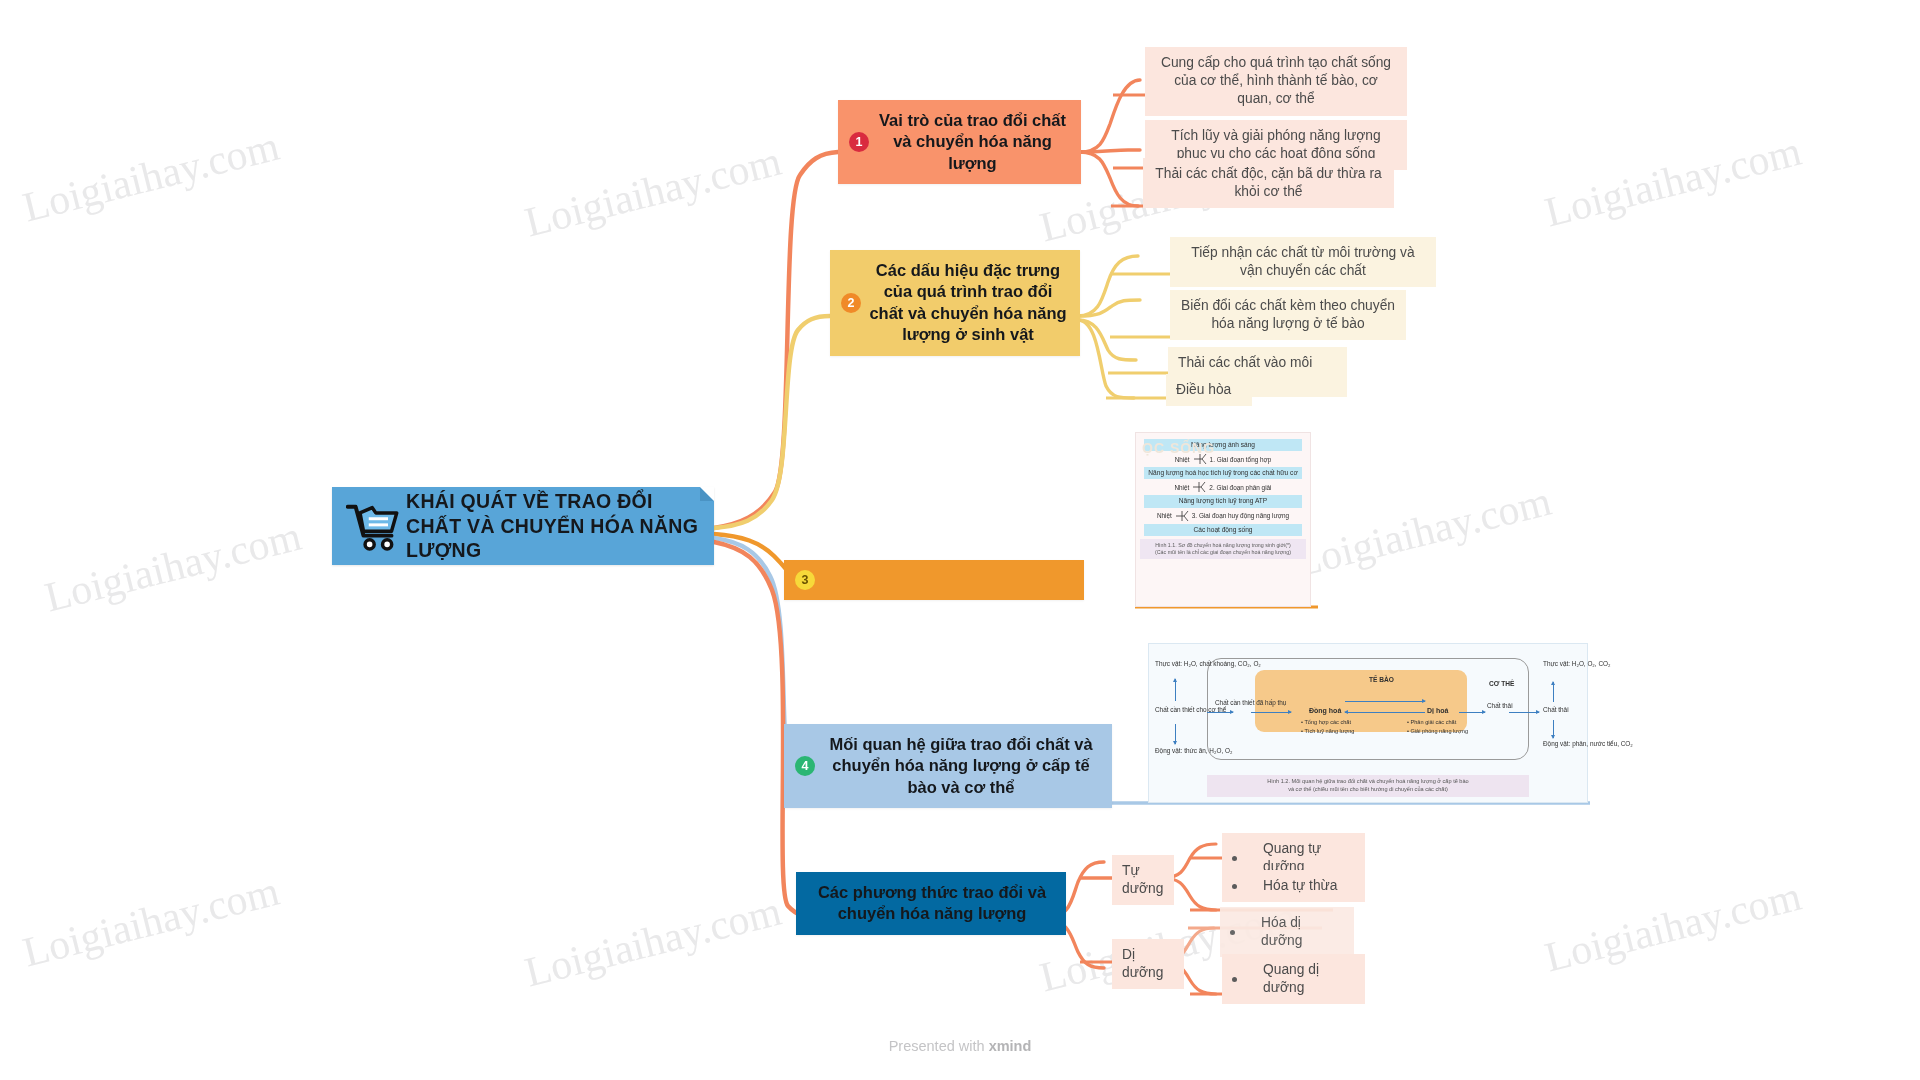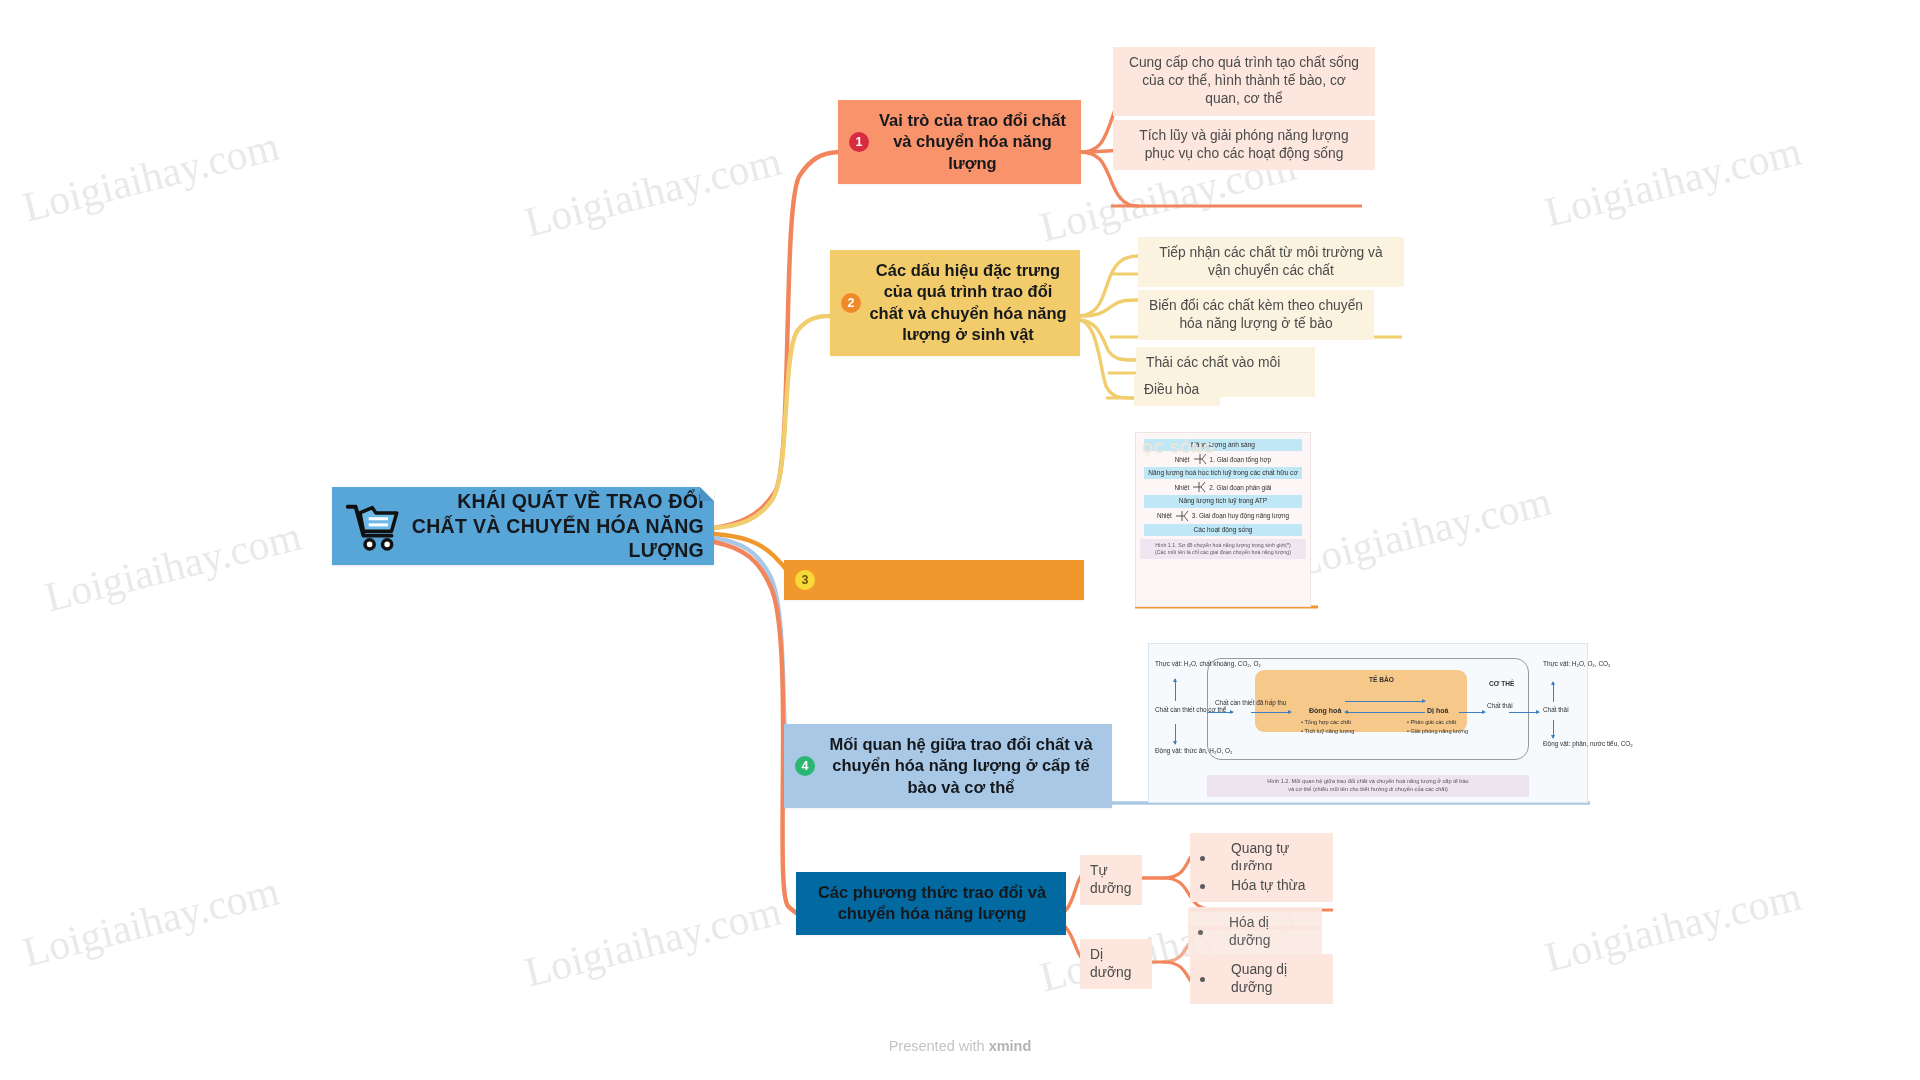--- a/index.html
+++ b/index.html
@@ -46,21 +46,21 @@
     border-top:14px solid #ffffff;border-left:14px solid transparent;
   }
   .central .corner2{
     position:absolute;right:0;top:0;width:0;height:0;
     border-bottom:14px solid #4a93c4;border-right:14px solid transparent;
   }
   .cart{flex:0 0 auto;width:56px;height:52px;margin-right:4px;}
   .central-title{
     flex:1;
     font-size:19.5px;font-weight:700;line-height:1.28;
-    color:#15181c;text-align:right;letter-spacing:.3px;
+    color:#15181c;text-align:left;letter-spacing:.3px;
   }
 
   
   .main{
     display:flex;align-items:center;
     padding:10px 12px 10px 6px;
     box-shadow:0 1px 2px rgba(0,0,0,.06);
   }
   .badge{
     flex:0 0 auto;width:20px;height:20px;border-radius:50%;
@@ -73,20 +73,21 @@
     font-size:16.5px;font-weight:700;line-height:1.3;
     color:#15181c;
   }
 
   
   .leaf{
     display:flex;align-items:center;justify-content:center;
     padding:7px 10px;
     font-size:13.8px;line-height:1.32;color:#4b4b4b;
     text-align:center;
+    margin-left:32px;
   }
   .leaf.left-text{justify-content:flex-start;text-align:left;}
   .leaf .dot{
     display:inline-block;width:5px;height:5px;border-radius:50%;
     background:#5b5b5b;margin-right:26px;flex:0 0 auto;
   }
 
   
   .fig1{
     left:1135px;top:432px;width:176px;height:175px;
@@ -240,20 +241,21 @@
     <span class="corner"></span>
   </div>
 
   <div class="node main" style="left:838px;top:100px;width:243px;background:#f9936b;">
     <span class="badge" style="background:#d92b3f;">1</span>
     <span class="main-label">Vai trò của trao đổi chất và chuyển hóa năng lượng</span>
   </div>
 
   <div class="node leaf" style="left:1113px;top:47px;width:262px;background:#fce6de;">Cung cấp cho quá trình tạo chất sống của cơ thể, hình thành tế bào, cơ quan, cơ thể</div>
   <div class="node leaf" style="left:1113px;top:120px;width:262px;background:#fce6de;">Tích lũy và giải phóng năng lượng phục vụ cho các hoạt động sống</div>
+  <div class="node leaf" style="left:1111px;top:158px;width:251px;background:#fce6de;">Thải các chất độc, cặn bã dư thừa ra khỏi cơ thể</div>
 
   <div class="node main" style="left:830px;top:250px;width:250px;background:#f2cc6b;">
     <span class="badge" style="background:#f08a28;">2</span>
     <span class="main-label">Các dấu hiệu đặc trưng của quá trình trao đổi chất và chuyển hóa năng lượng ở sinh vật</span>
   </div>
 
   <div class="node leaf" style="left:1138px;top:237px;width:266px;background:#fbf3e0;">Tiếp nhận các chất từ môi trường và vận chuyển các chất</div>
   <div class="node leaf" style="left:1138px;top:290px;width:236px;background:#fbf3e0;">Biến đổi các chất kèm theo chuyển hóa năng lượng ở tế bào</div>
   <div class="node leaf left-text" style="left:1136px;top:347px;width:179px;background:#fbf3e0;">Thải các chất vào môi trường</div>
   <div class="node leaf left-text" style="left:1134px;top:374px;width:86px;background:#fbf3e0;">Điều hòa</div>

